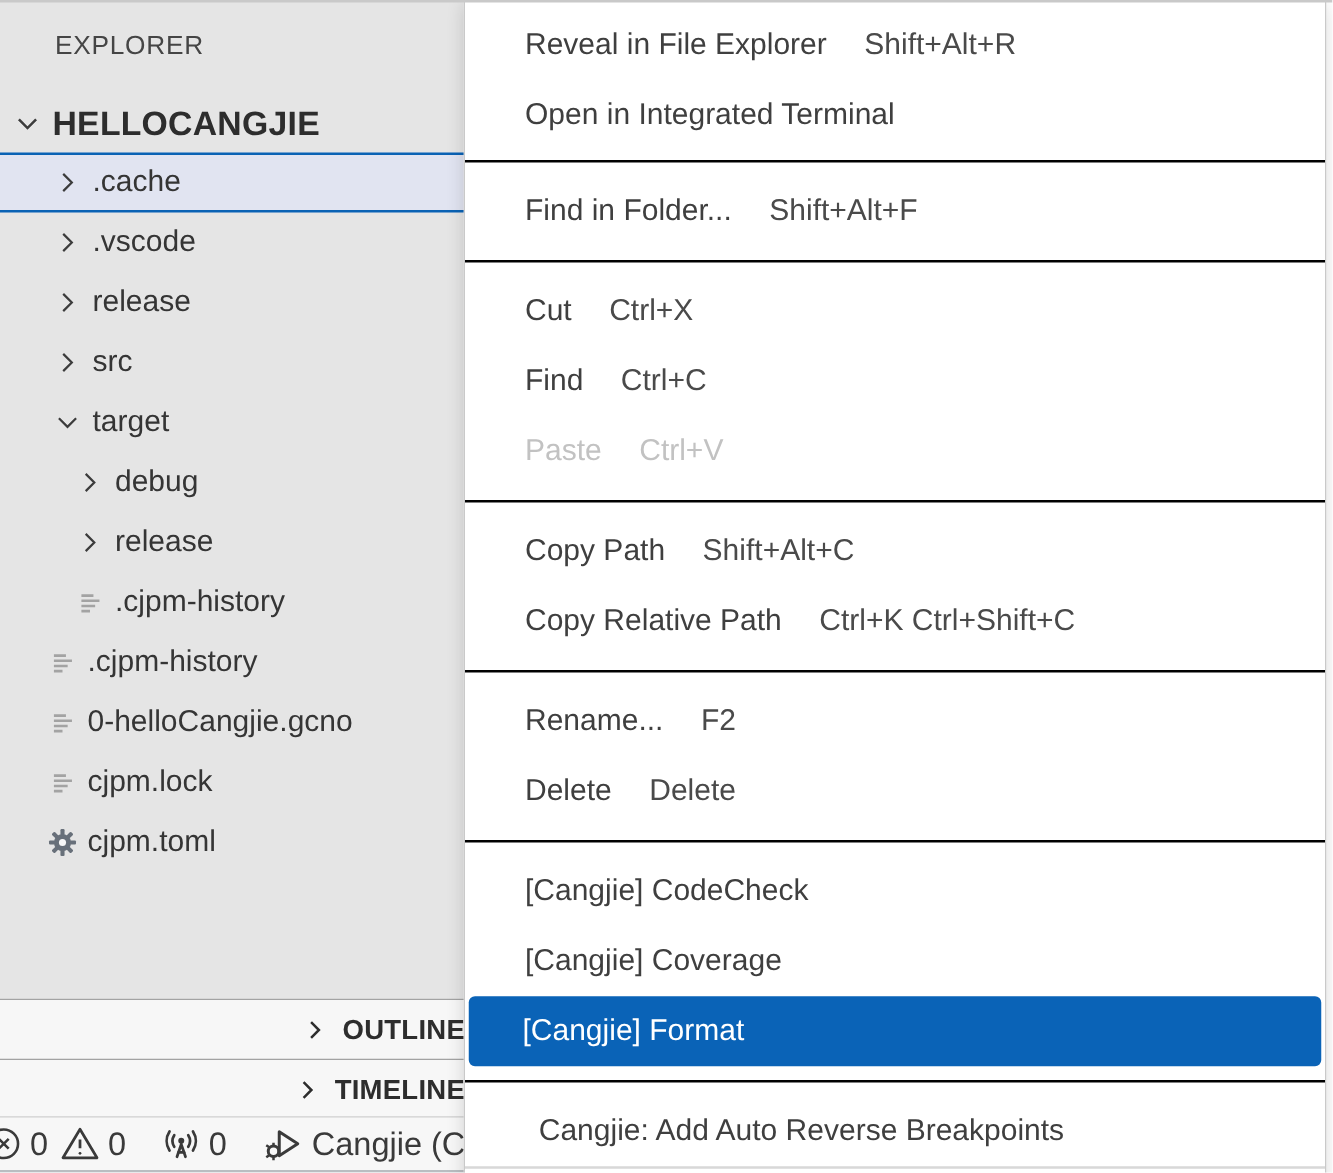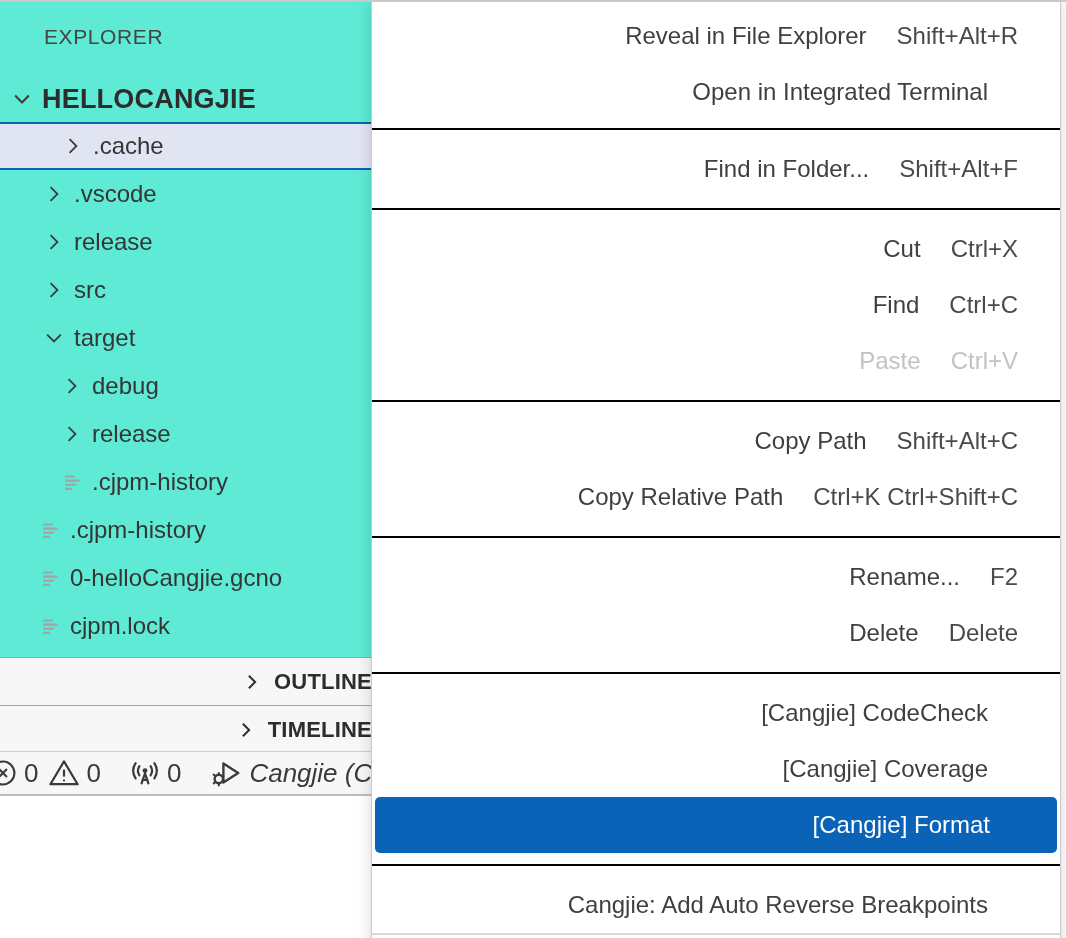--- a/index.html
+++ b/index.html
@@ -5,62 +5,62 @@
   html,body{margin:0;padding:0;}
   body{
     width:1066px;height:938px;position:relative;overflow:hidden;
     background:#ffffff;
     font-family:"Liberation Sans","DejaVu Sans",sans-serif;
     -webkit-font-smoothing:antialiased;
   }
   .top-edge{position:absolute;top:0;left:0;width:1066px;height:2px;background:#c9c9c9;z-index:99;}
 
   
-  .sidebar{position:absolute;top:0;left:0;width:372px;height:796px;background:#5eead4;}
+  .sidebar{position:absolute;top:0;left:0;width:372px;height:938px;background:#e5e5e5;}
   .explorer-title{position:absolute;top:25px;left:44px;font-size:21px;letter-spacing:.6px;color:#454545;}
   .root-header{position:absolute;top:76px;left:0;width:100%;height:46px;display:flex;align-items:center;}
   .root-header .twisty{margin-left:10px;}
   .root-header .root-label{margin-left:8px;font-size:27px;font-weight:bold;color:#2d2d2d;letter-spacing:.2px;}
 
   .tree{position:absolute;top:122px;left:0;width:100%;}
   .tree-row{height:48px;display:flex;align-items:center;box-sizing:border-box;}
   .tree-row .tree-label{font-size:24px;color:#353535;margin-left:8px;white-space:nowrap;}
-  .tree-row.selected{background:#e1e4f1;border-top:2px solid #0a62b4;border-bottom:2px solid #0a62b4;padding-left:19px;}
+  .tree-row.selected{background:#e1e4f1;border-top:2px solid #0a62b4;border-bottom:2px solid #0a62b4;}
   .ind1 .twisty,.ind1 .ficon{margin-left:42px;}
   .ind2 .twisty,.ind2 .ficon{margin-left:60px;}
   .ind1f .ficon{margin-left:38px;}
   .twisty,.ficon{width:24px;height:24px;flex:0 0 24px;display:inline-flex;align-items:center;justify-content:center;}
 
   .panel-sections{position:absolute;bottom:43px;left:0;width:100%;}
   .section-row{height:47px;border-top:1px solid #a3a3a3;display:flex;align-items:center;background:#f7f7f7;justify-content:flex-end;}
   .section-row .twisty{margin-left:16px;}
   .section-label{margin-left:10px;font-size:22px;font-weight:bold;color:#2d2d2d;letter-spacing:.2px;}
 
   
   .status-bar{
     position:absolute;bottom:0;left:0;width:372px;height:42px;background:#f7f7f7;
     border-top:1px solid #cfcfcf;border-bottom:2px solid #b9bdc1;
     display:flex;align-items:center;font-size:26px;color:#3a3a3a;overflow:hidden;box-sizing:content-box;
   }
   .sb-item{display:flex;align-items:center;height:100%;}
   .sb-num{margin-left:6px;}
-  .sb-text{margin-left:6px;white-space:nowrap;font-style:italic;}
+  .sb-text{margin-left:6px;white-space:nowrap;}
 
   
   .context-menu{
     position:absolute;top:0;left:371px;width:688px;height:1100px;background:#ffffff;
     border-left:1px solid #c9c9c9;border-right:1px solid #c9c9c9;
     box-shadow:0 3px 14px rgba(0,0,0,.16);z-index:10;
   }
   .menu-group{padding:11px 0;}
   .menu-group.first{padding:8px 0;}
   .menu-group.last{padding:11px 0 0 11px;}
   .menu-group + .menu-group{border-top:2px solid #000000;}
   .menu-item{
-    height:56px;display:flex;align-items:center;justify-content:flex-end;
+    height:56px;display:flex;align-items:center;justify-content:flex-start;
     padding:0 42px 0 48px;font-size:24px;color:#3f3f3f;
   }
   .mi-key{color:#4a4a4a;white-space:nowrap;margin-left:30px;}
   .mi-label{white-space:nowrap;}
   .menu-item.disabled .mi-label,.menu-item.disabled .mi-key{color:#c2c2c2;}
   .menu-item.highlighted{
     margin:0 3px;padding:0 37px 0 43px;border-radius:5px;
     background:#0a63b7;color:#ffffff;
   }
   .menu-item.highlighted .mi-label,.menu-item.highlighted .mi-key{color:#ffffff;}

